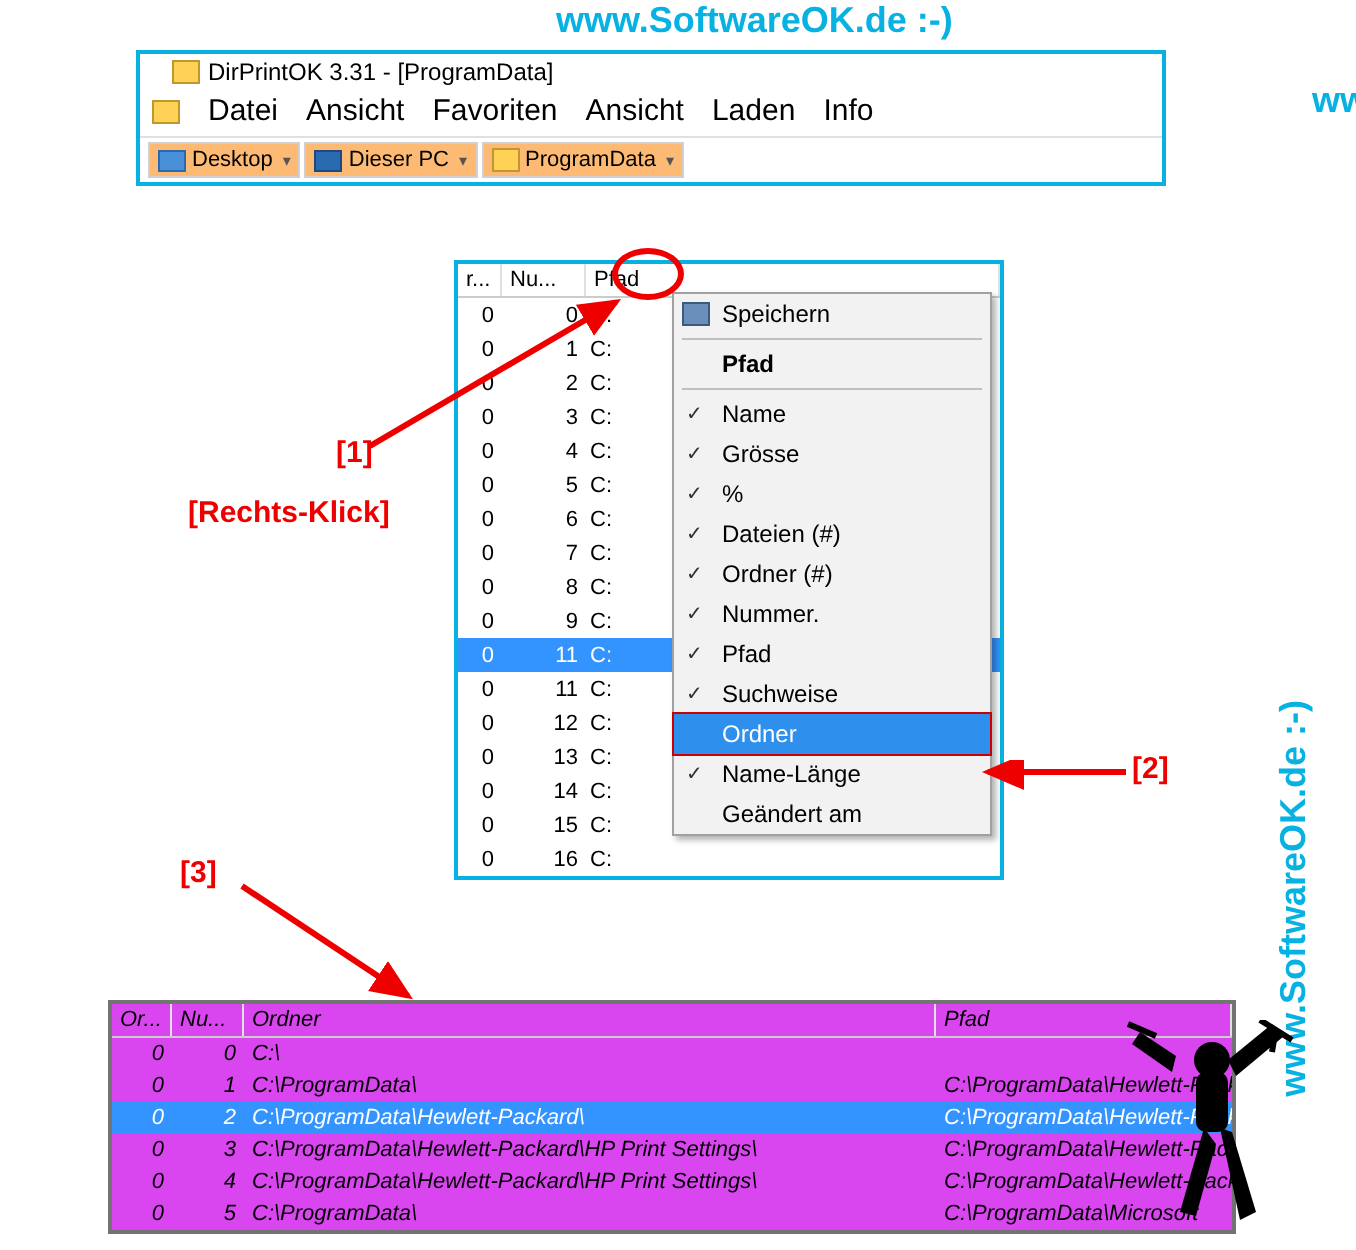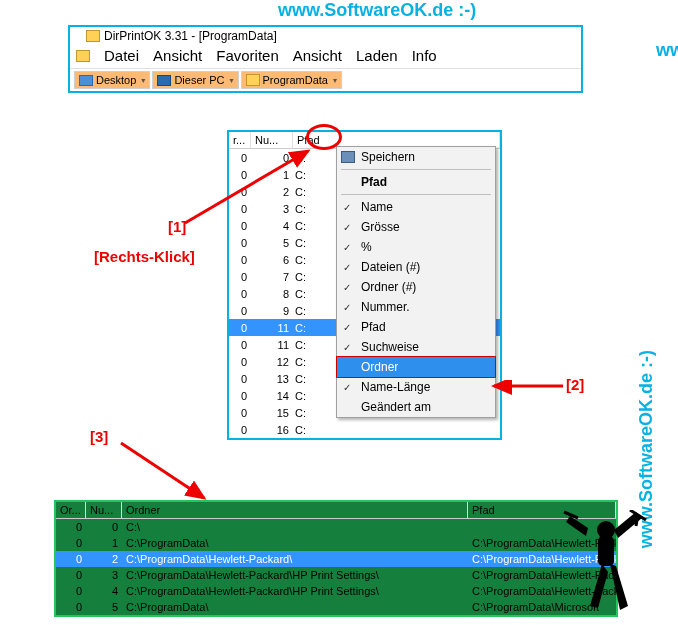--- a/index.html
+++ b/index.html
@@ -41,21 +41,21 @@
   .context-menu .item.highlight { background: #2f8fed; color: #fff; border: 1px solid #c00; margin: -1px; }
   .context-menu .divider { height: 1px; background: #c0c0c0; margin: 2px 4px; }
   .context-menu .item .arrow { margin-left: auto; font-size: 9px; }
   .context-menu .item .menu-icon { position: absolute; left: 4px; width: 14px; height: 12px; background: #ffd257; border: 1px solid #c0972d; }
   .context-menu .item .save-icon { position: absolute; left: 4px; width: 14px; height: 12px; background: #6a8fb8; border: 1px solid #3a5a80; }
 
   .red-circle { position: absolute; top: 124px; left: 306px; width: 36px; height: 26px; border: 3px solid #e00; border-radius: 50%; z-index: 20; }
   .anno { position: absolute; color: #e00; font-weight: bold; font-size: 15px; z-index: 20; white-space: nowrap; }
   .arrow-svg { position: absolute; z-index: 19; }
 
-  .bottom-panel { position: absolute; top: 500px; left: 54px; width: 564px; border: 2px solid #22c55e; background: #15803d; }
+  .bottom-panel { position: absolute; top: 500px; left: 54px; width: 564px; border: 2px solid #737373; background: #d946ef; font-style: italic; }
   .bottom-header { display: flex; font-size: 11px; border-bottom: 1px solid #ccc; }
   .bottom-header .col { padding: 2px 4px; border-right: 1px solid #e0e0e0; }
   .b-or { width: 30px; }
   .b-nu { width: 36px; }
   .b-ordner { width: 346px; }
   .b-pfad { flex: 1; }
   .bottom-rows .brow { display: flex; font-size: 11px; height: 16px; align-items: center; }
   .bottom-rows .brow.highlight { background: #3393ff; color: #fff; }
   .bottom-rows .brow .c { padding: 0 4px; overflow: hidden; white-space: nowrap; }
   .bottom-rows .brow .c.b-or, .bottom-rows .brow .c.b-nu { text-align: right; }

